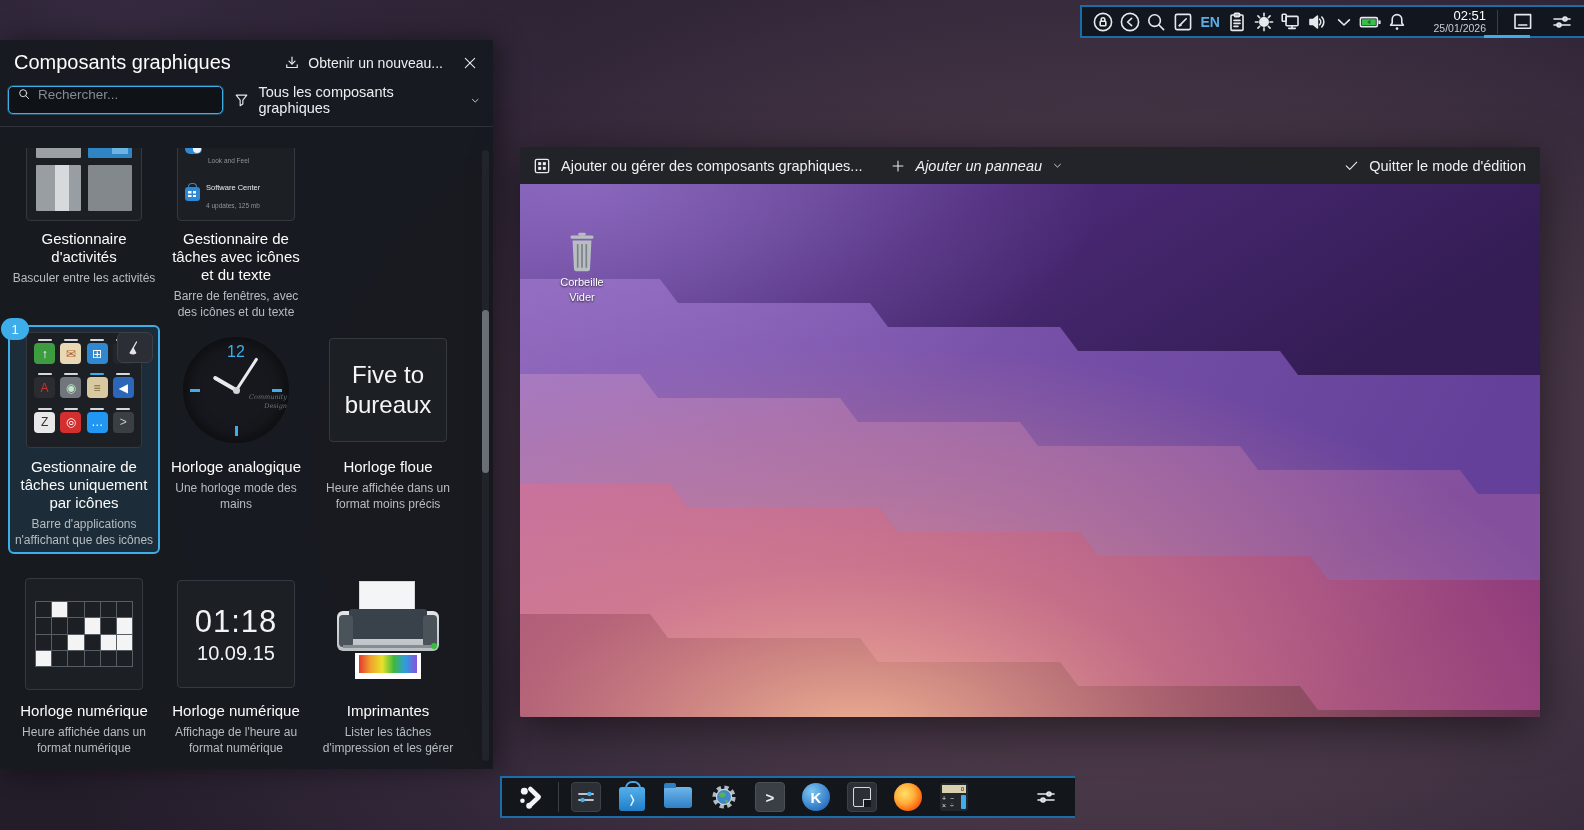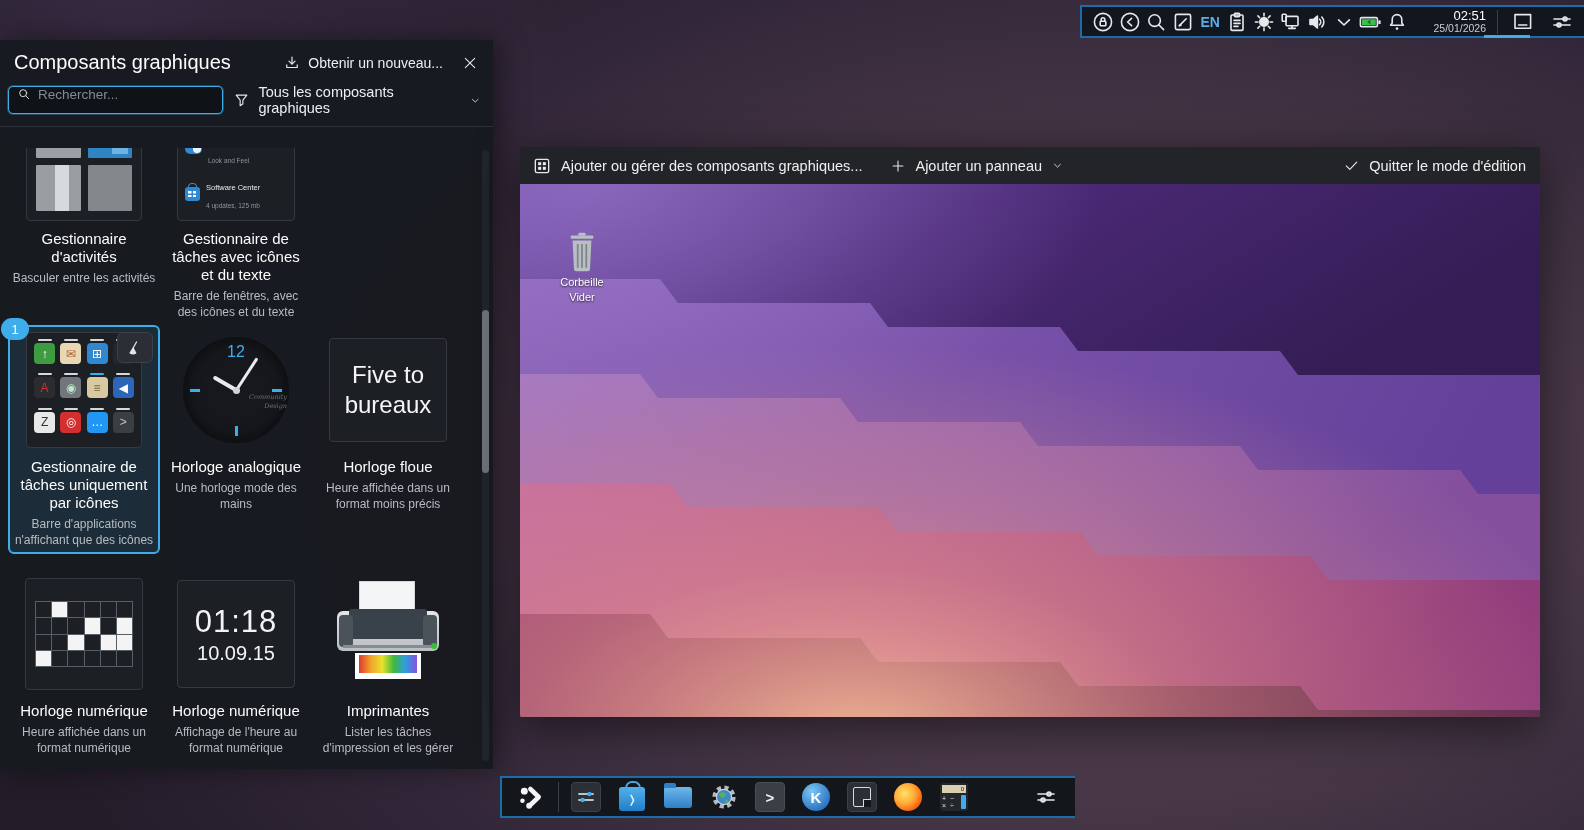--- a/index.html
+++ b/index.html
@@ -564,21 +564,21 @@
                 <rect x="4" y="4" width="16" height="16" rx="2"></rect>
                 <rect x="7.4" y="7.4" width="3.6" height="3.6" fill="#edeff1" stroke="none"></rect>
                 <rect x="13" y="7.4" width="3.6" height="3.6" fill="#edeff1" stroke="none"></rect>
                 <rect x="7.4" y="13" width="3.6" height="3.6" fill="#edeff1" stroke="none"></rect>
                 <rect x="13" y="13" width="3.6" height="3.6" fill="#edeff1" stroke="none"></rect>
               </g>
             </svg>
         </span>
         <span>Ajouter ou gérer des composants graphiques...</span>
       </div>
-      <div class="eb-item" style="margin-left:28px;">
+      <div class="eb-item" style="margin-left:28px;font-style:italic;">
         <span>
           <svg width="16" height="16" viewBox="0 0 24 24">
               <g class="ico" stroke-width="2">
                 <line x1="12" y1="4.6" x2="12" y2="19.4"></line>
                 <line x1="4.6" y1="12" x2="19.4" y2="12"></line>
               </g>
             </svg>
         </span>
         <span>Ajouter un panneau</span>
         <span>

